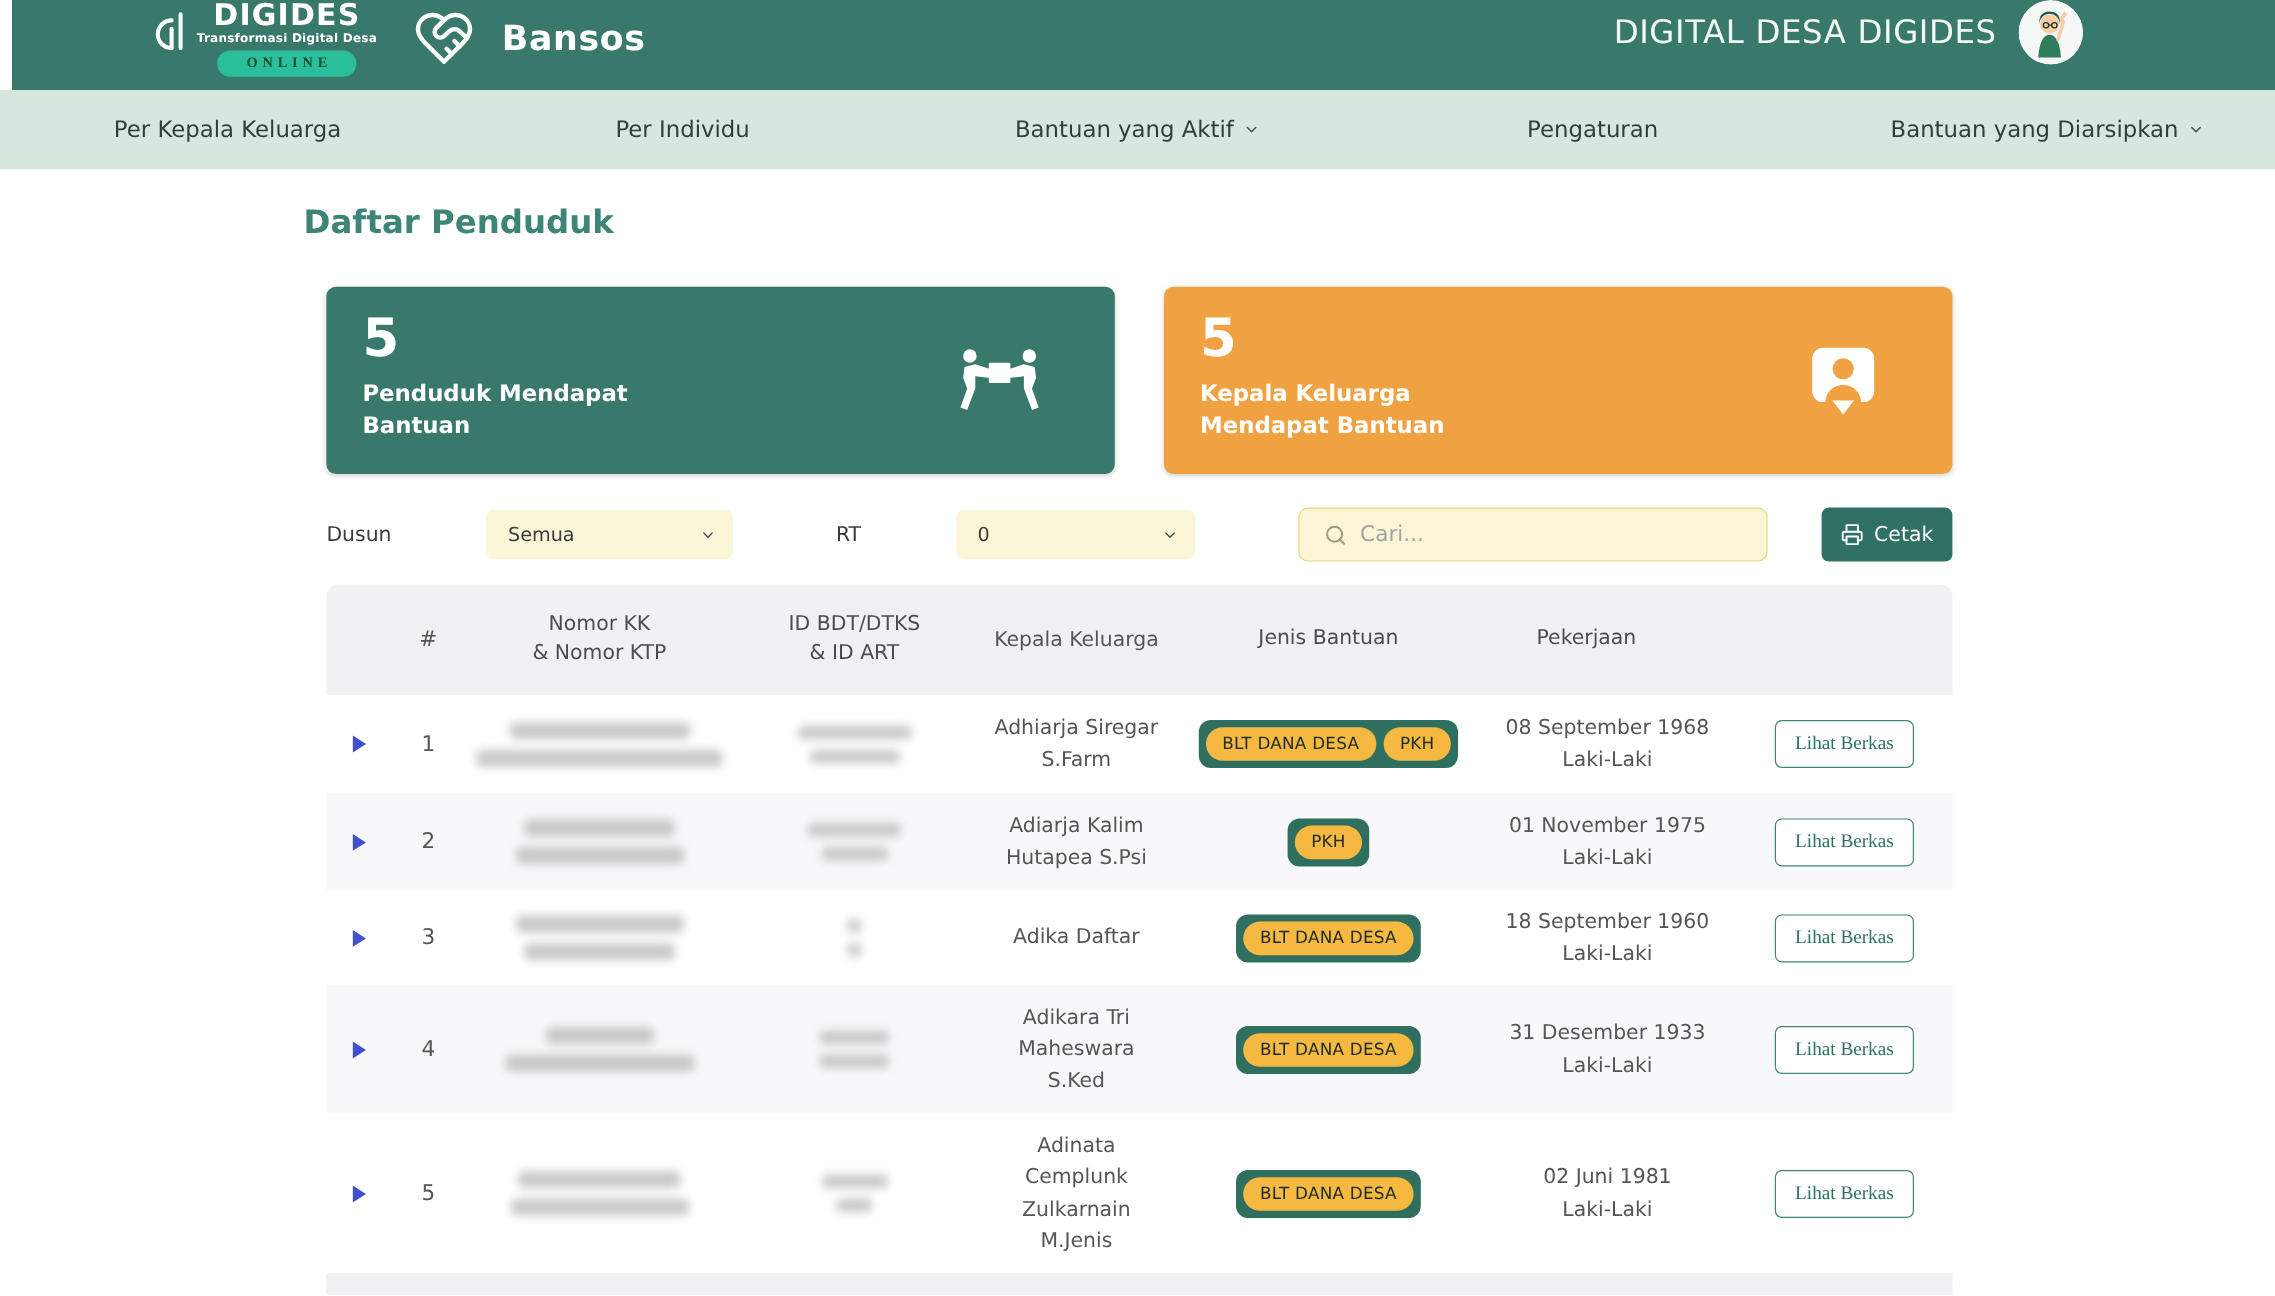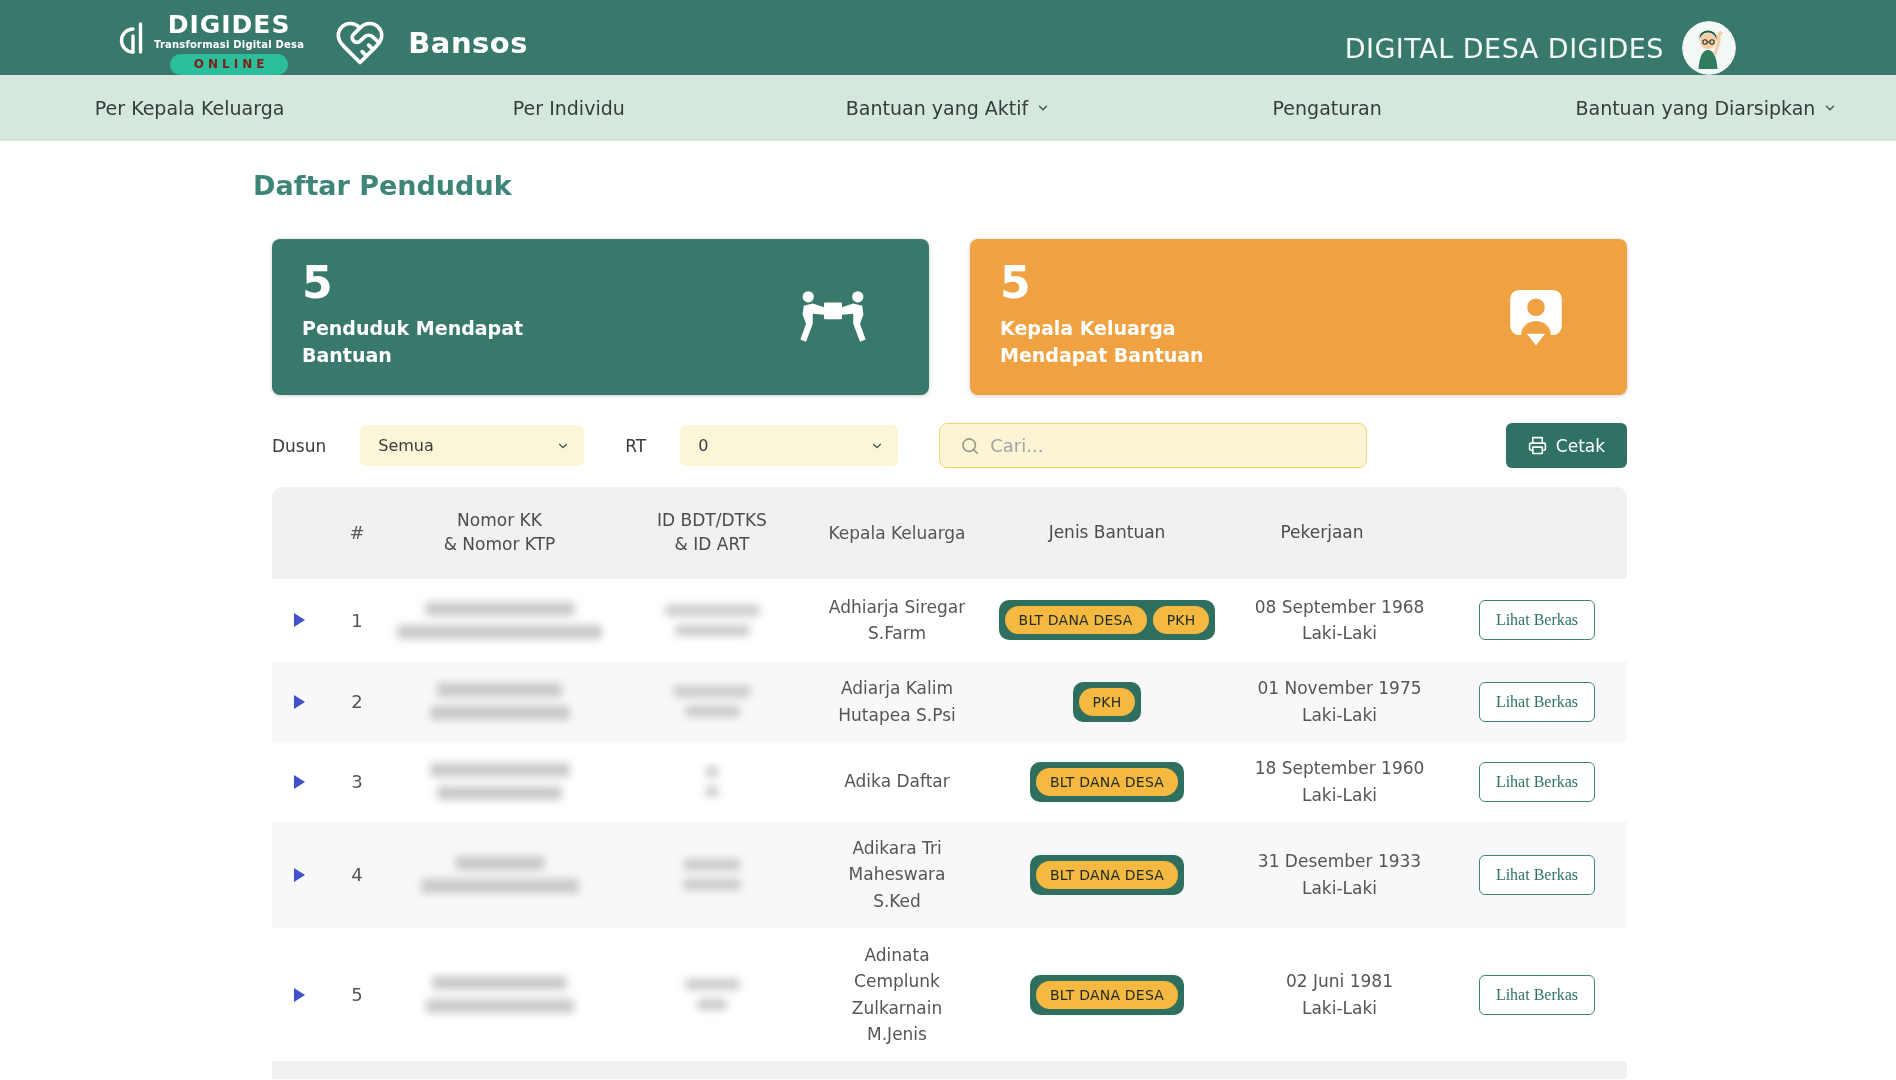--- a/index.html
+++ b/index.html
@@ -1,29 +1,29 @@
 <!DOCTYPE html>
 <html><head>
 <meta charset="utf-8">
 <style>
   * { margin:0; padding:0; box-sizing:border-box; }
   html,body { width:1896px; height:1080px; overflow:hidden; background:#fff;
               font-family:"DejaVu Sans","Liberation Sans",sans-serif; }
 
   
-  .app-header { height:75px; background:#38796C; display:flex; align-items:flex-end;
-                justify-content:space-between; padding:0 160px 0 112px; }
+  .app-header { height:75px; background:#38796C; display:flex; align-items:flex-start;
+                justify-content:space-between; padding:0 160px 0 112px;margin-left:10px; }
   .hdr-left { display:flex; align-items:center; gap:22px; }
   .logo-block { display:flex; align-items:flex-start; gap:8px; cursor:pointer; }
   .logo-mark { margin-top:8px; }
   .logo-texts { display:flex; flex-direction:column; align-items:center; }
   .logo-title { color:#fff; font-size:25px; font-weight:bold; letter-spacing:1px; line-height:1.05; }
   .logo-sub { color:#fff; font-size:10px; font-weight:bold; letter-spacing:.2px; margin-top:1px; }
-  .online-pill { margin-top:4px; background:#2BBE9B; color:#7f1d1d; font-size:12px; font-weight:bold;
-                 letter-spacing:4px; padding:3px 20px 4px 24px; border-radius:13px; }
+  .online-pill { margin-top:4px; background:#2BBE9B; color:#14532d; font-size:12px; font-weight:bold;
+                 letter-spacing:4px; padding:3px 20px 4px 24px; border-radius:13px;font-family:Liberation Serif, serif; }
   .heart-icon { margin-left:8px; }
   .module-name { color:#fff; font-size:29px; font-weight:bold; letter-spacing:.5px; }
   .hdr-right { display:flex; align-items:center; gap:18px; }
   .account-name { color:#F2F8F6; font-size:27px; font-weight:400; letter-spacing:.5px; }
   .avatar { width:54px; height:54px; border-radius:50%; overflow:hidden; cursor:pointer; }
 
   
   .nav-bar { height:66px; background:#D6E7DE; display:flex; align-items:center; }
   .nav-item { flex:1; text-align:center; font-size:19px; color:#313F3B; cursor:pointer;
               display:flex; align-items:center; justify-content:center; gap:8px; }
@@ -37,21 +37,21 @@
   .cards-row { display:flex; gap:41px; margin-top:38px; }
   .stat-card { width:657px; height:156px; border-radius:8px; position:relative;
                padding:20px 0 0 30px; box-shadow:0 1px 4px rgba(0,0,0,.18); }
   .stat-card.green { background:#38796C; }
   .stat-card.orange { background:#F0A242; }
   .stat-value { color:#fff; font-size:44px; font-weight:bold; line-height:1.1; }
   .stat-label { color:#fff; font-size:19px; font-weight:bold; line-height:1.4; margin-top:8px; max-width:260px; }
   .stat-icon { position:absolute; right:60px; top:50%; transform:translateY(-50%); }
 
   
-  .filters-row { display:flex; align-items:center; margin-top:28px; }
+  .filters-row { display:flex; align-items:center; margin-top:28px;gap:45px; }
   .flt-label { font-size:17px; color:#3B3B3B; }
   .ysel { height:41px; background:#FBF6D8; border-radius:6px; display:flex; align-items:center;
           justify-content:space-between; padding:0 14px 0 18px; cursor:pointer; }
   .ysel .val { font-size:16px; color:#3B3B3B; }
   .sel-dusun { width:224px; margin-left:34px; }
   .sel-rt { width:218px; margin-left:34px; }
   .lbl-rt { margin-left:41px; }
   .search-box { margin-left:41px; width:428px; height:45px; background:#FBF5D5;
                 border:1.5px solid #E8D87A; border-radius:8px; display:flex; align-items:center;
                 padding:0 20px; gap:10px; }

